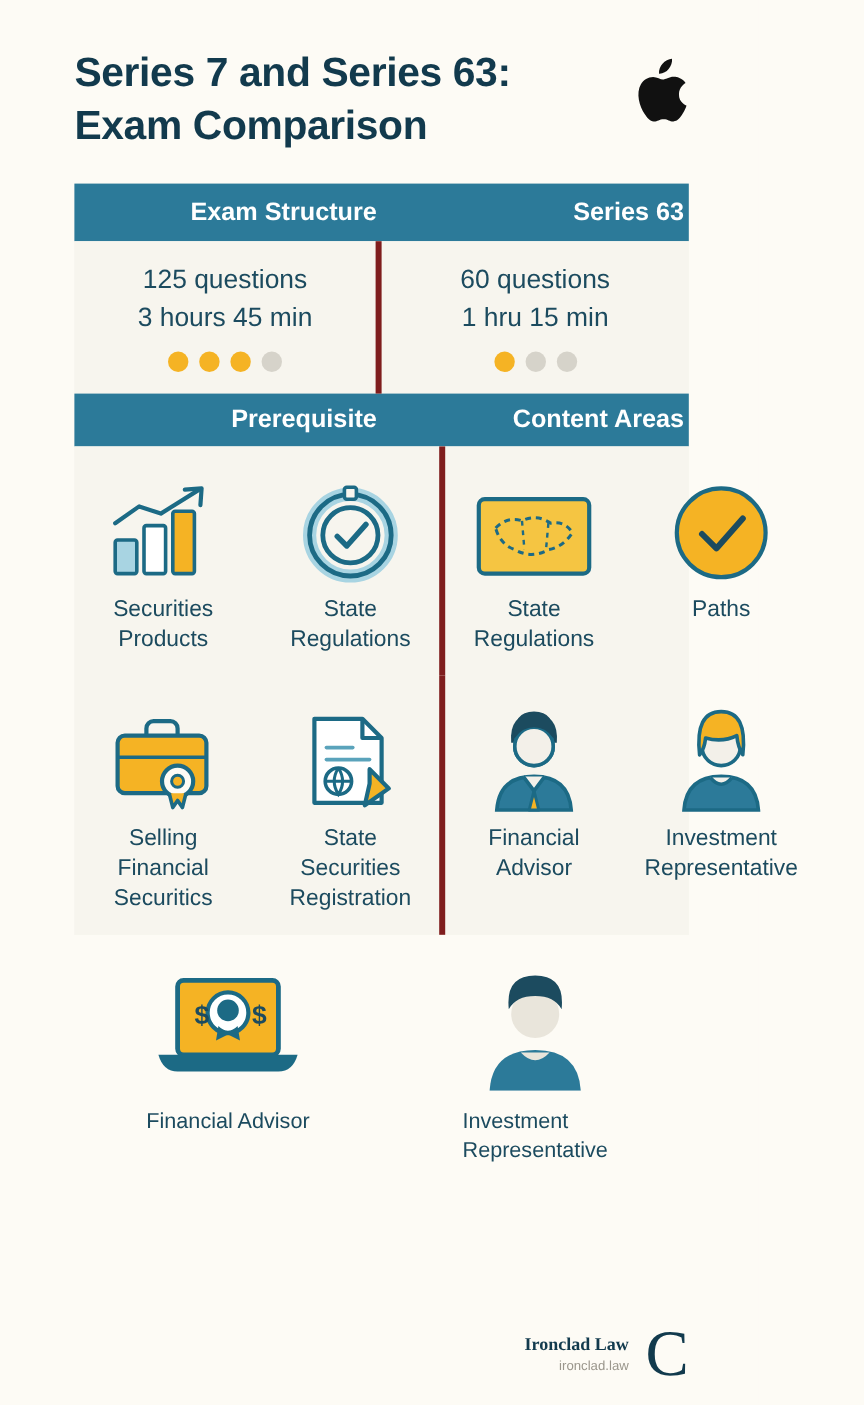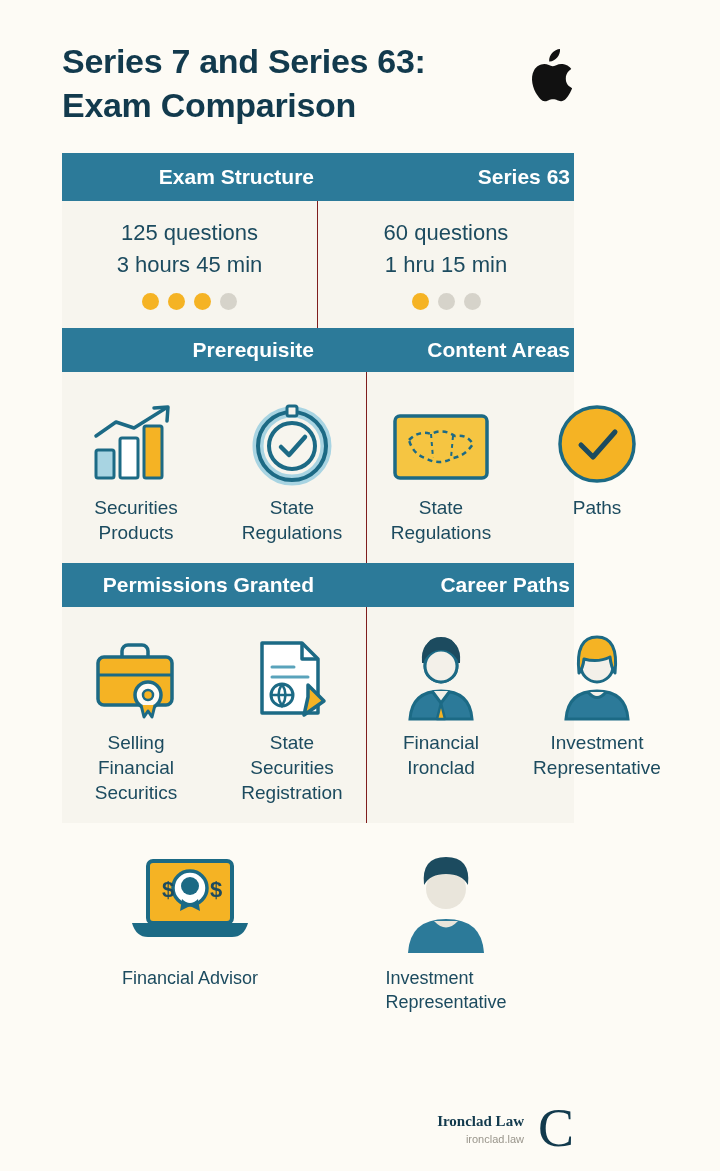--- a/index.html
+++ b/index.html
@@ -62,21 +62,21 @@
   .row {
     display: flex;
     background: #f7f5ee;
   }
   .row .col {
     flex: 1 1 50%;
     box-sizing: border-box;
     padding: 16px 10px 18px;
     text-align: center;
   }
-  .row .col.left { border-right: 1px solid #7f1d1d; }
+  .row .col.left { border-right: 5px solid #7f1d1d; }
   .stat-line {
     font-size: 22px;
     color: #1c4b5f;
     line-height: 1.45;
   }
   .dots {
     margin-top: 12px;
     display: flex;
     justify-content: center;
     gap: 9px;
@@ -271,24 +271,20 @@
             </div>
             <div class="icon-label">
               <div>Paths</div>
             </div>
           </div>
 
         </div>
       </div>
     </div>
 
-    <div class="band single">
-      <div class="cell">Permissions Granted</div>
-      <div class="cell">Career Paths</div>
-    </div>
 
     <div class="row">
       <div class="col left">
         <div class="icons">
 
           <div class="icon-item">
             <div class="icon-art">
               <svg width="92" height="84" viewBox="0 0 92 84" aria-hidden="true">
                 <path d="M32 20 v-6 a6 6 0 0 1 6-6 h14 a6 6 0 0 1 6 6 v6" fill="none" stroke="#1c6a85" stroke-width="3.5"></path>
                 <rect x="8" y="20" width="74" height="48" rx="6" fill="#f5b324" stroke="#1c6a85" stroke-width="3.5"></rect>
@@ -337,21 +333,21 @@
                 <circle cx="43" cy="33" r="16" fill="#f2 efe8" stroke="#1c6a85" stroke-width="3"></circle>
                 <circle cx="43" cy="33" r="16" fill="#f3f0e9" stroke="#1c6a85" stroke-width="3"></circle>
                 <path d="M27 26 q-2 -22 16 -22 q18 0 16 22 q-6 -9 -16 -9 q-10 0 -16 9 z" fill="#1c4b5f"></path>
                 <path d="M12 86 q2 -28 31 -28 q29 0 31 28 z" fill="#2c7a99" stroke="#1c6a85" stroke-width="3"></path>
                 <path d="M34 58 l9 12 9 -12" fill="#f3f0e9" stroke="#1c6a85" stroke-width="3" stroke-linejoin="round"></path>
                 <path d="M43 70 l-4 16 h8 z" fill="#f5b324" stroke="#1c6a85" stroke-width="2.5" stroke-linejoin="round"></path>
               </svg>
             </div>
             <div class="icon-label">
               <div>Financial</div>
-              <div>Ironclad</div>
+              <div>Advisor</div>
             </div>
           </div>
 
           <div class="icon-item">
             <div class="icon-art">
               <svg width="86" height="88" viewBox="0 0 86 88" aria-hidden="true">
                 <circle cx="43" cy="33" r="16" fill="#f3f0e9" stroke="#1c6a85" stroke-width="3"></circle>
                 <path d="M25 40 q-4 -36 18 -36 q22 0 18 36 q-4 -6 -5 -16 q-12 6 -26 2 q-1 9 -5 14 z" fill="#f5b324" stroke="#1c6a85" stroke-width="3" stroke-linejoin="round"></path>
                 <path d="M12 86 q2 -28 31 -28 q29 0 31 28 z" fill="#2c7a99" stroke="#1c6a85" stroke-width="3"></path>
                 <path d="M34 59 q9 11 18 0" fill="#f3f0e9" stroke="#1c6a85" stroke-width="3"></path>

